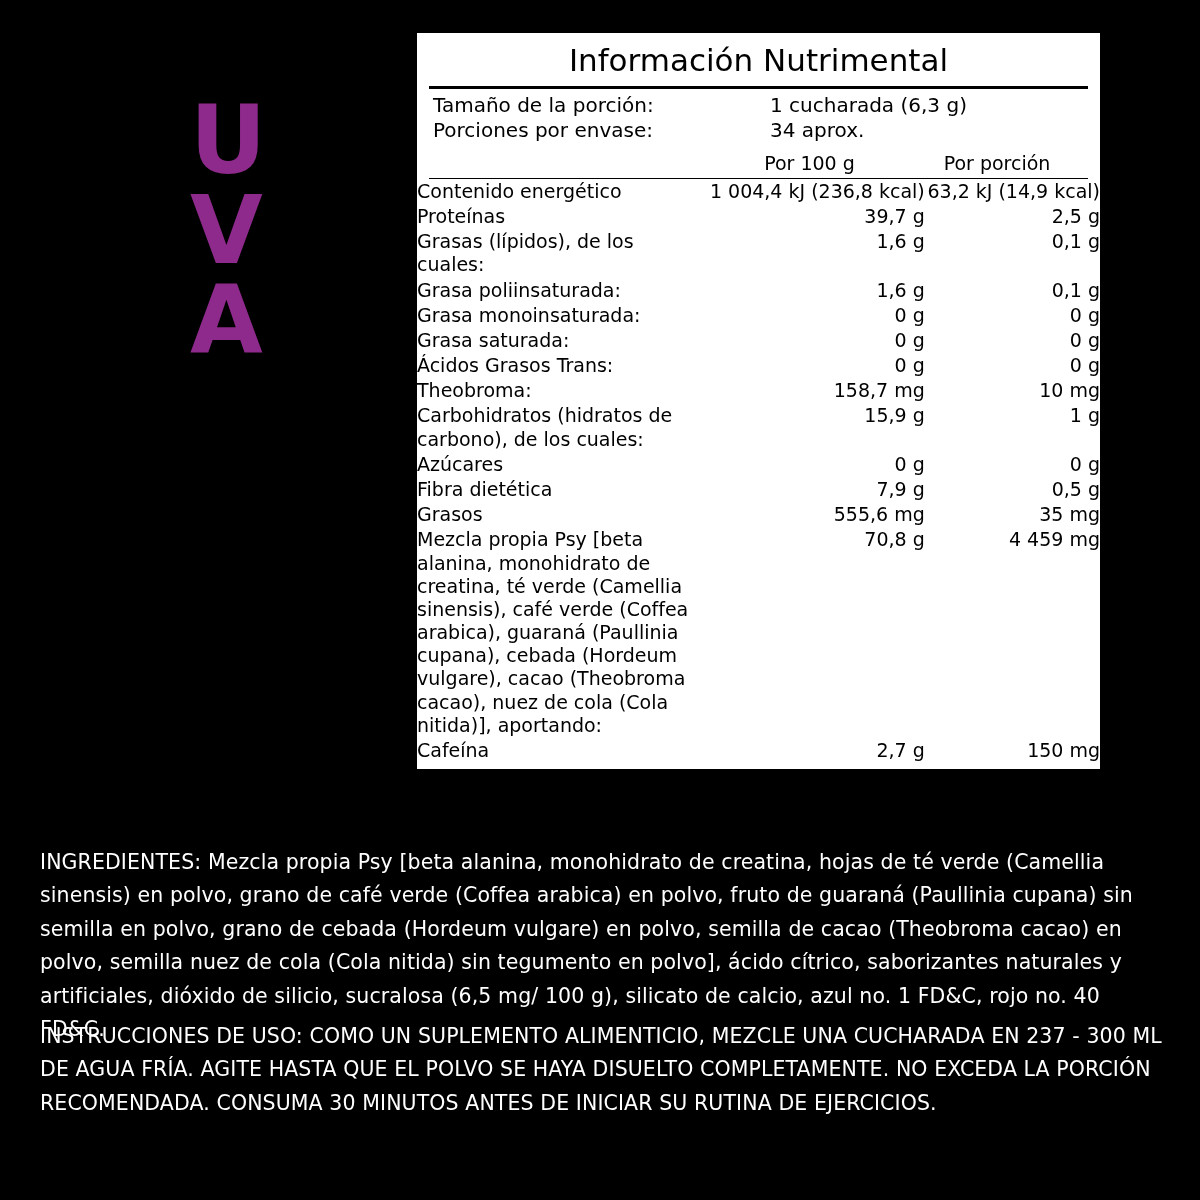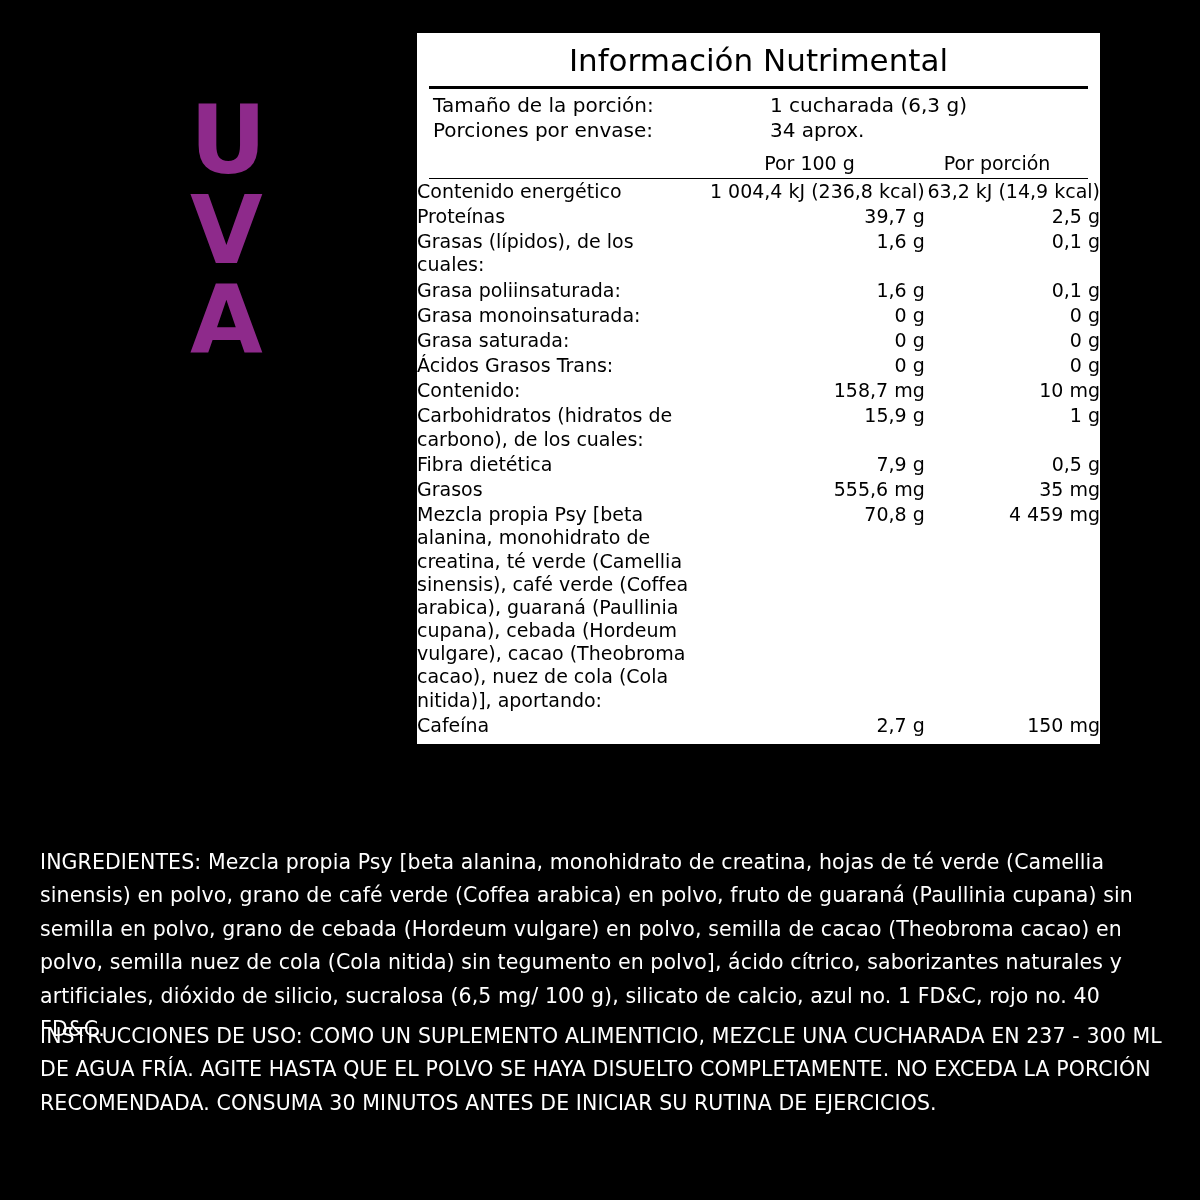--- a/index.html
+++ b/index.html
@@ -153,30 +153,35 @@
         <td class="label">Grasa saturada:</td>
         <td class="v1">0 g</td>
         <td class="v2">0 g</td>
       </tr>
       <tr>
         <td class="label">Ácidos Grasos Trans:</td>
         <td class="v1">0 g</td>
         <td class="v2">0 g</td>
       </tr>
       <tr>
-        <td class="label">Contenido:</td>
+        <td class="label">Theobroma:</td>
         <td class="v1">158,7 mg</td>
         <td class="v2">10 mg</td>
       </tr>
       <tr>
         <td class="label">Carbohidratos (hidratos de carbono), de los cuales:</td>
         <td class="v1">15,9 g</td>
         <td class="v2">1 g</td>
       </tr>
       <tr>
+        <td class="label">Azúcares</td>
+        <td class="v1">0 g</td>
+        <td class="v2">0 g</td>
+      </tr>
+      <tr>
         <td class="label">Fibra dietética</td>
         <td class="v1">7,9 g</td>
         <td class="v2">0,5 g</td>
       </tr>
       <tr>
         <td class="label">Grasos</td>
         <td class="v1">555,6 mg</td>
         <td class="v2">35 mg</td>
       </tr>
       <tr>

